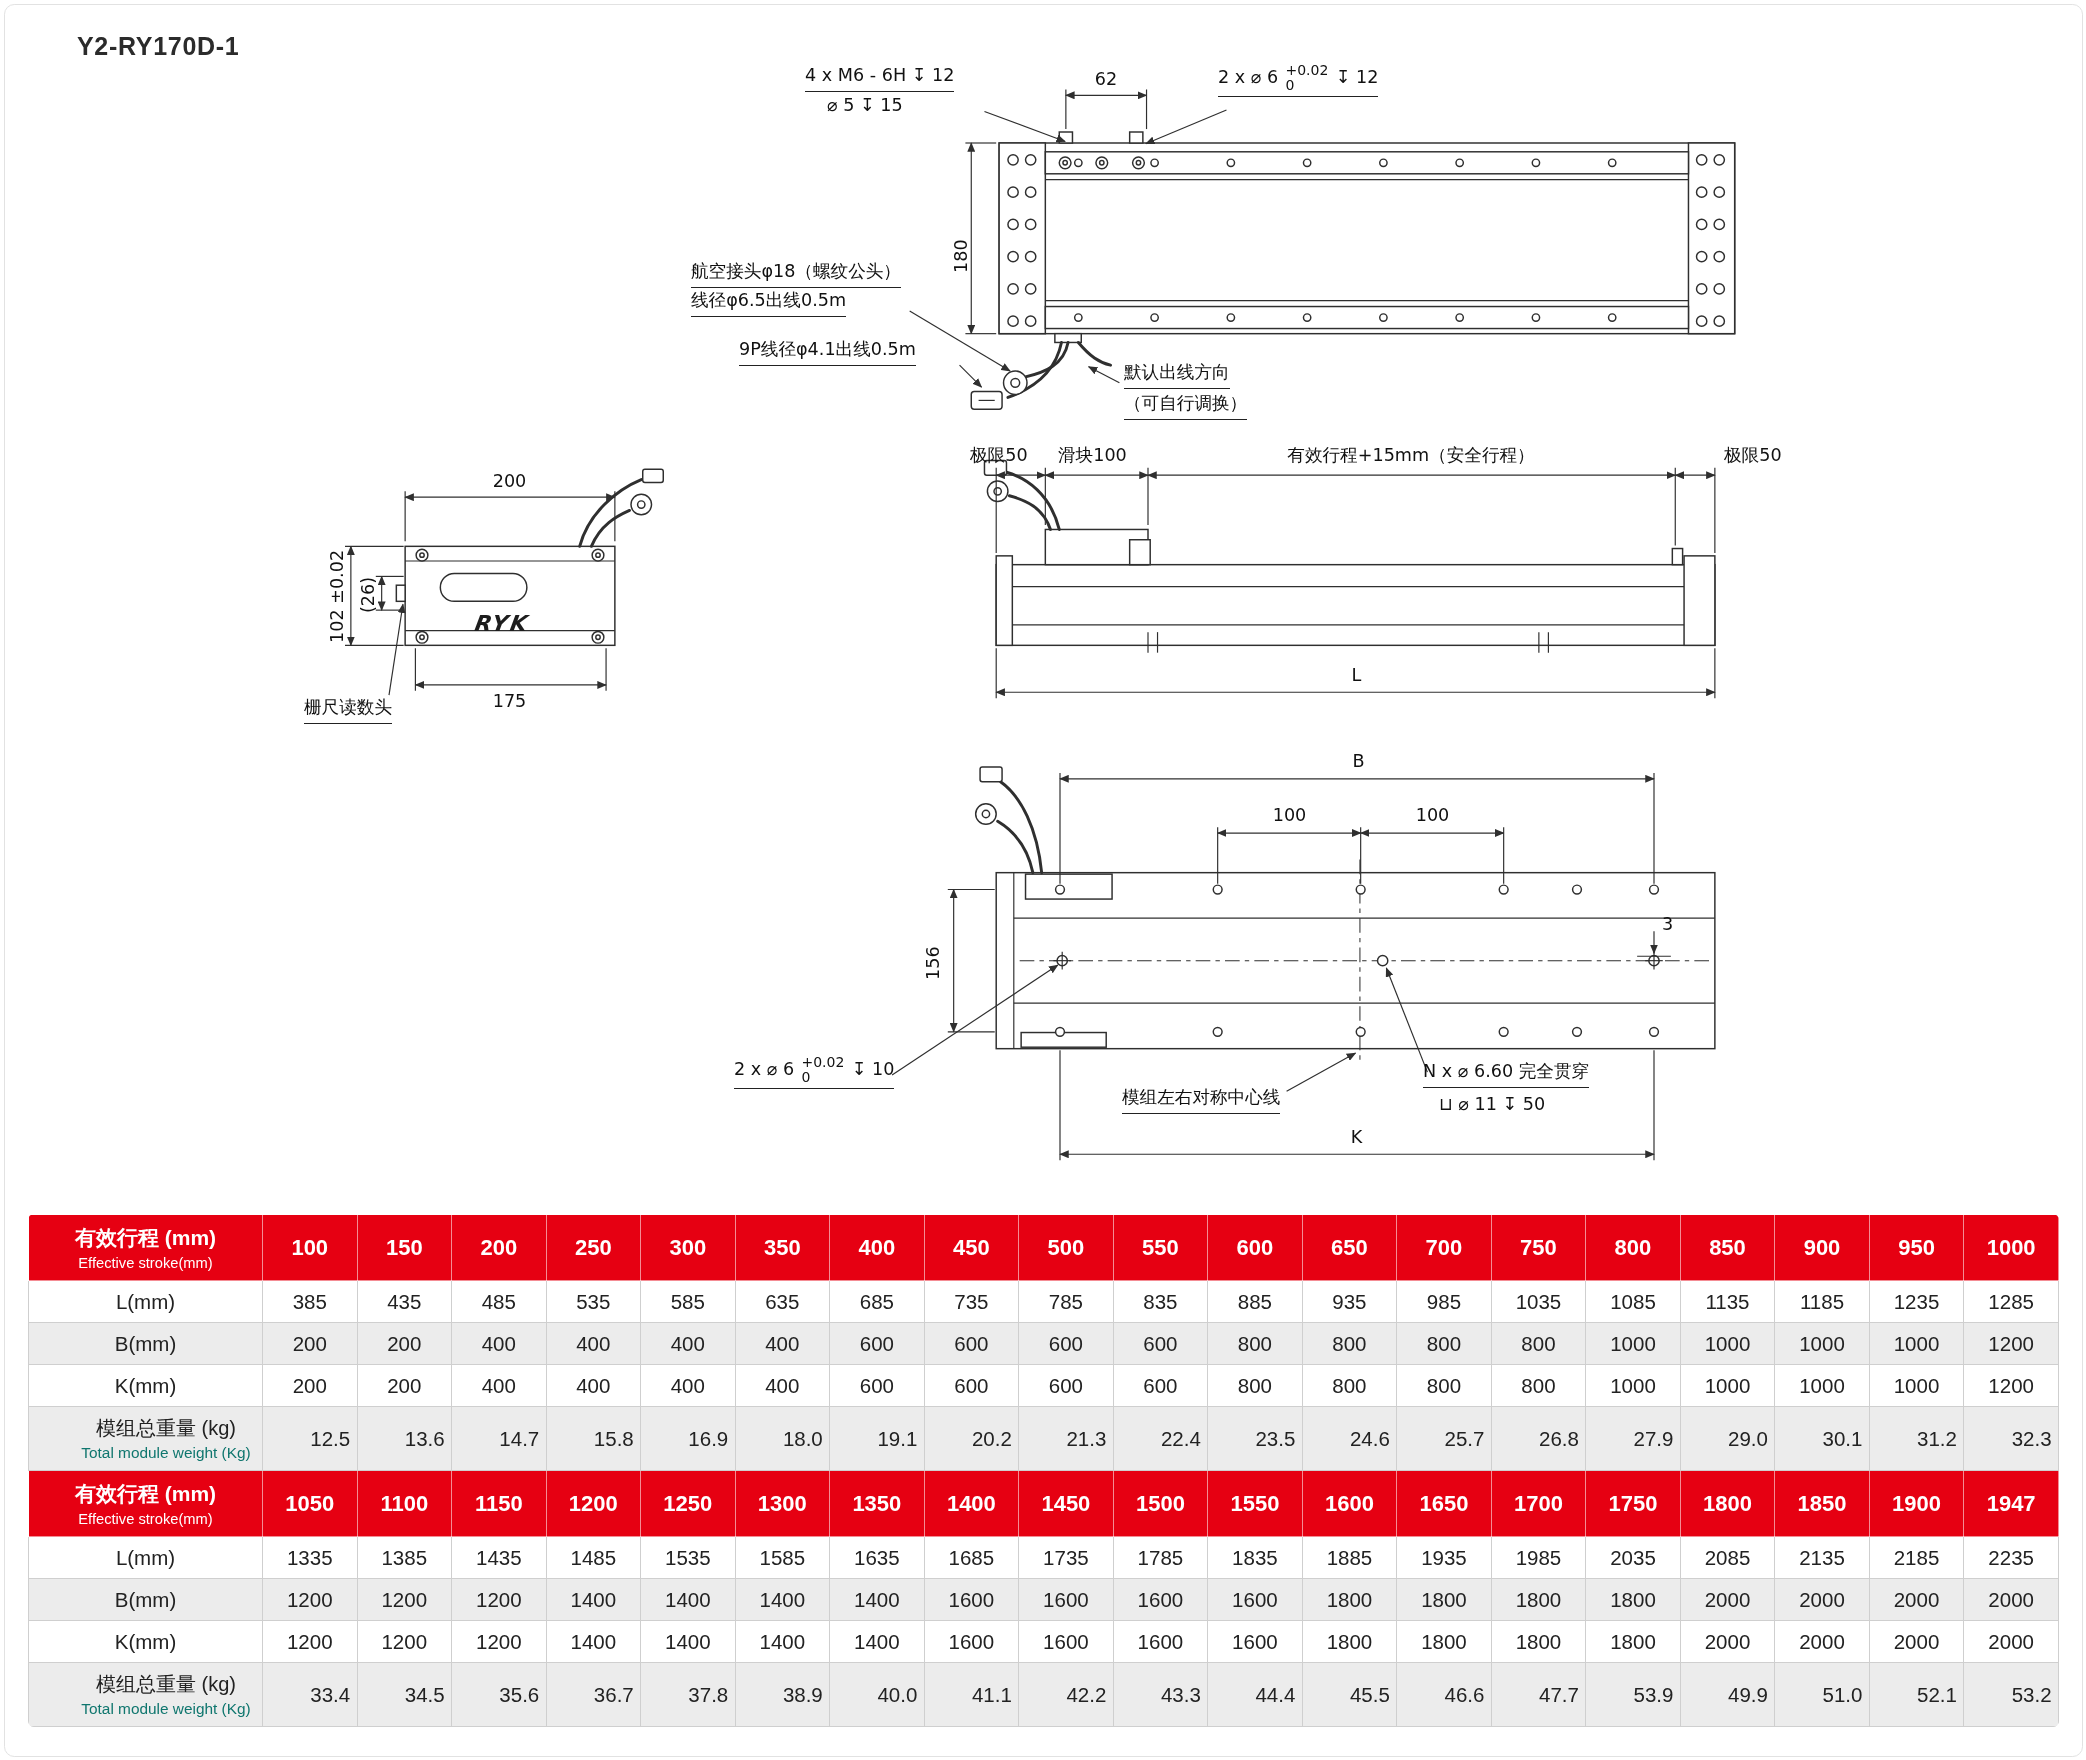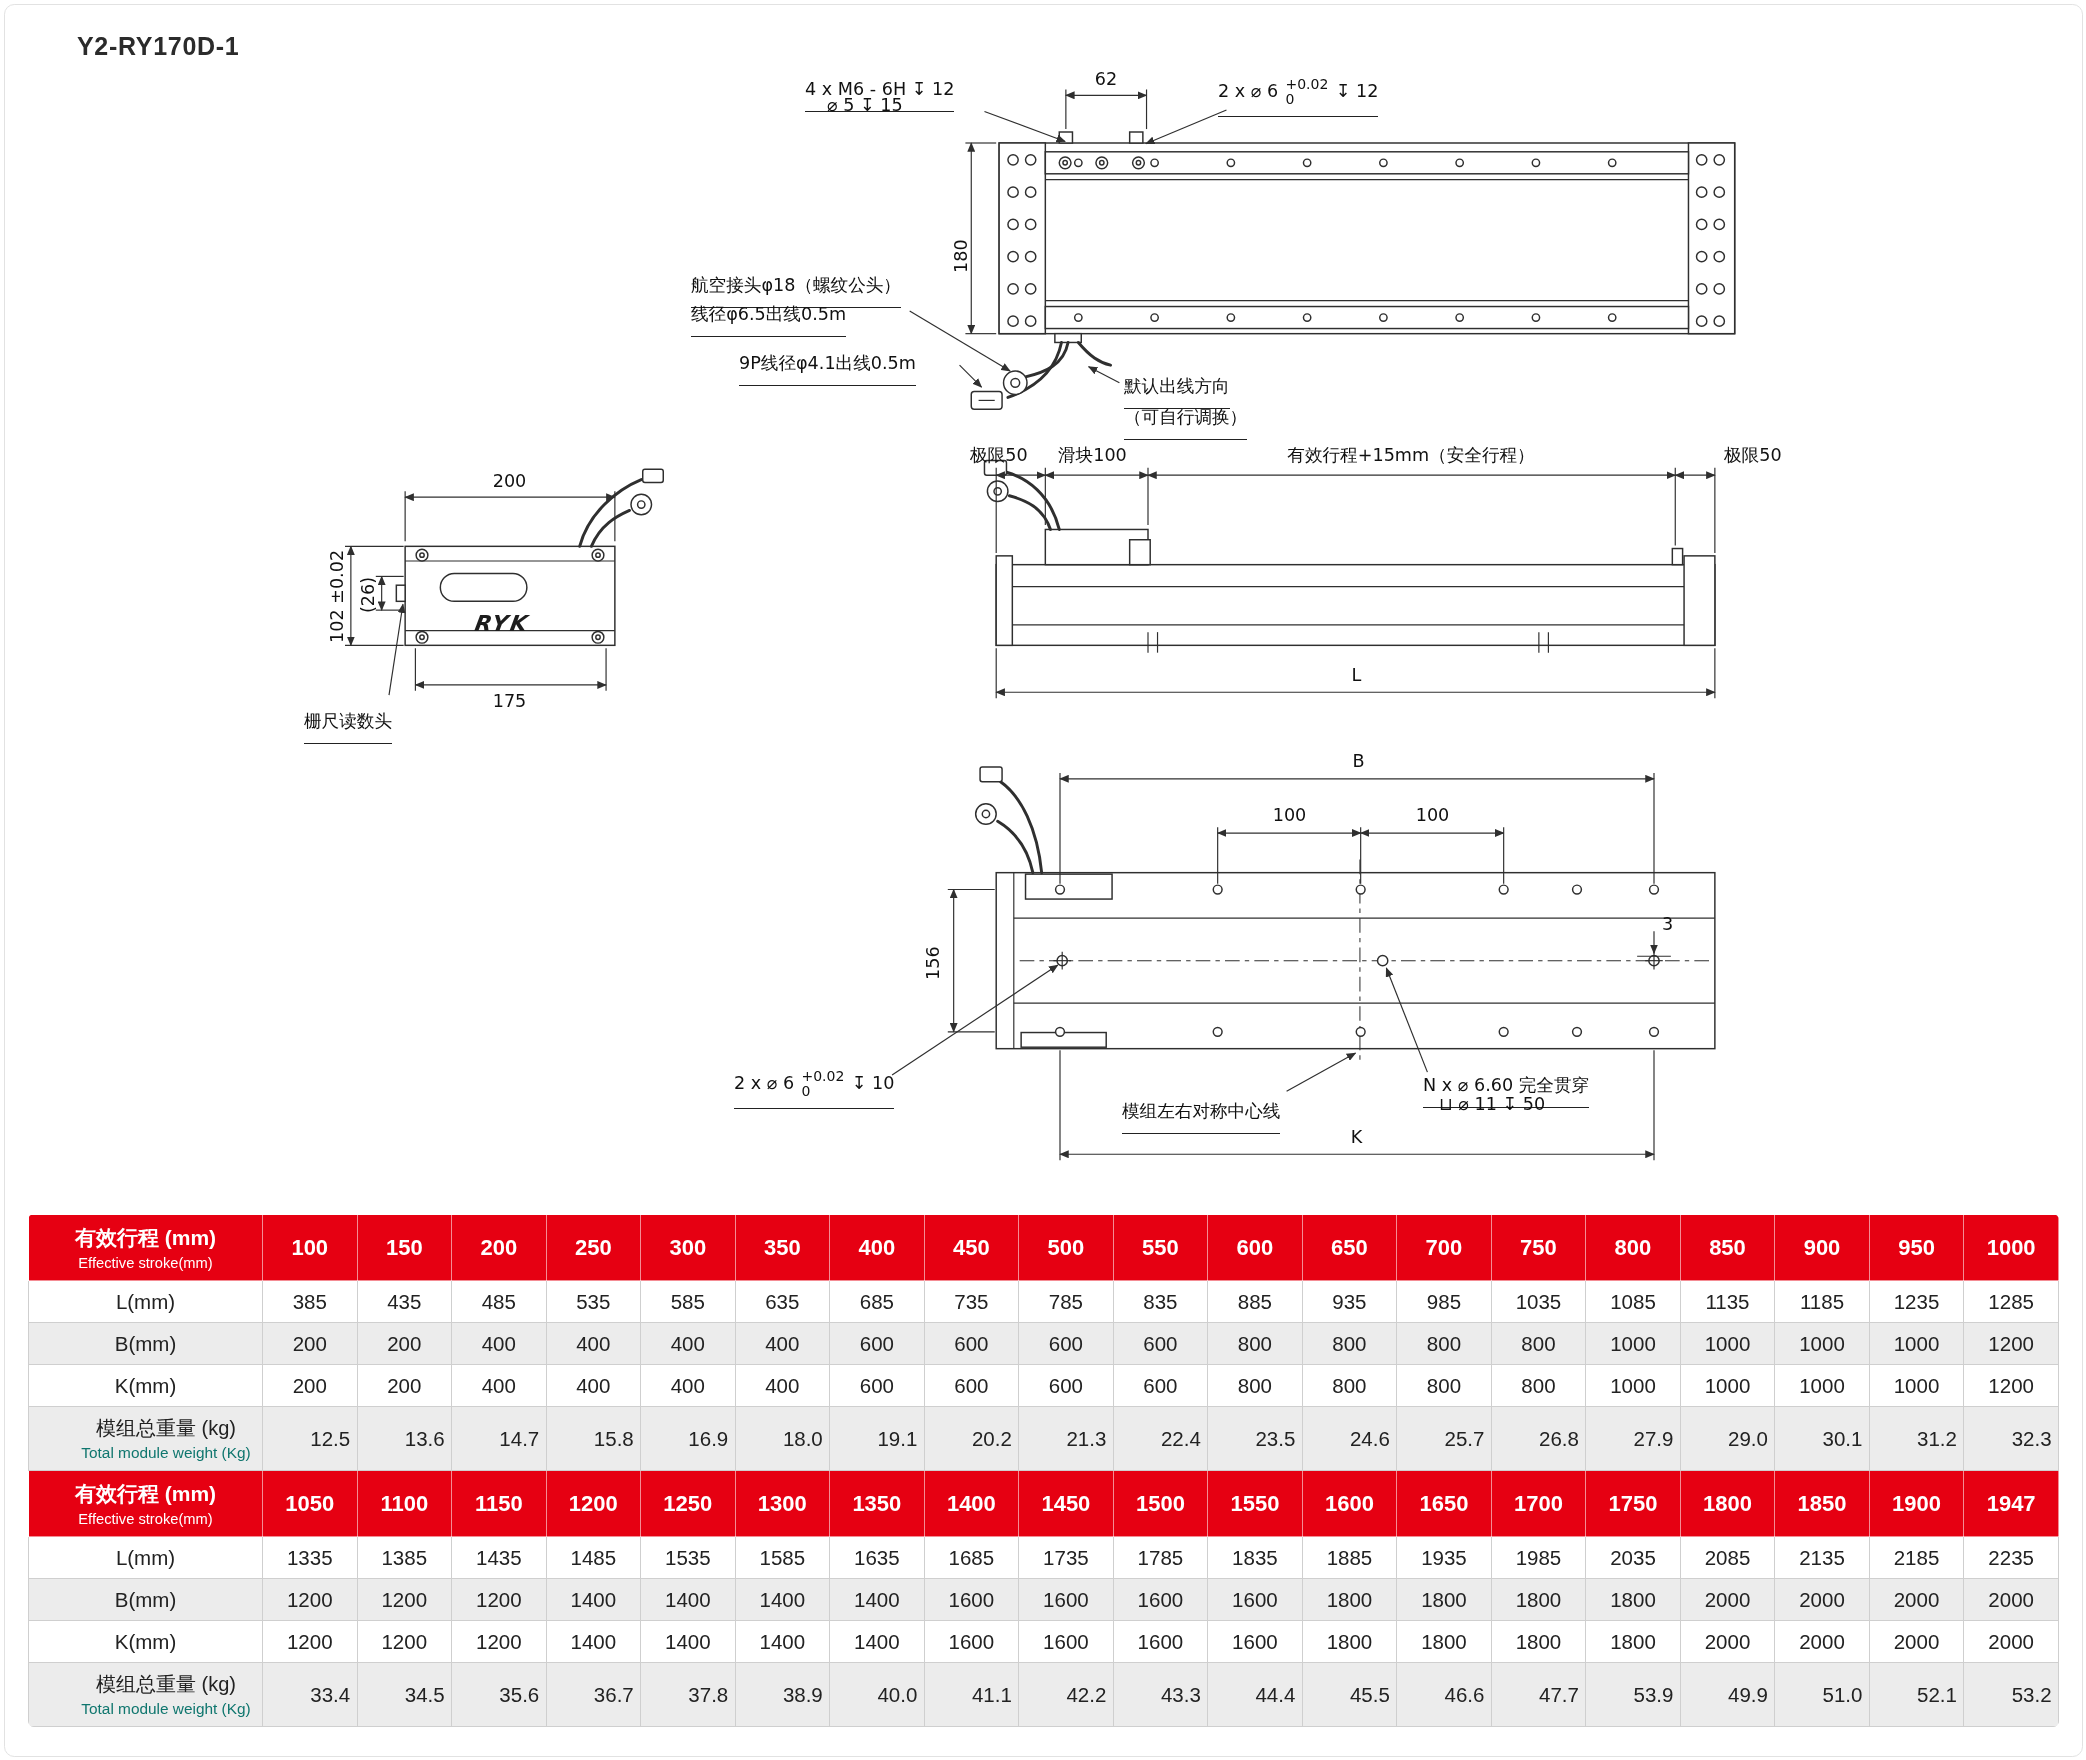--- a/index.html
+++ b/index.html
@@ -13,21 +13,21 @@
   
   .drawing-area { position:absolute; left:0; top:0; width:2087px; height:1232px; }
   .drawing-area svg { position:absolute; left:0; top:0; }
   .dw  { stroke:#2f2f2f; stroke-width:2; fill:none; }
   .dwf { stroke:#2f2f2f; stroke-width:2; fill:#ffffff; }
   .dim { stroke:#2f2f2f; stroke-width:1.6; fill:none; }
   .cl  { stroke:#2f2f2f; stroke-width:1.4; fill:none; stroke-dasharray:20 7 6 7; }
   .cable { stroke:#2f2f2f; stroke-width:4; fill:none; stroke-linecap:round; }
 
   .dl { position:absolute; font-family:"DejaVu Sans", sans-serif; font-size:17.6px; color:#111; white-space:nowrap; line-height:1.25; }
-  .dl.u { border-bottom:1.5px solid #222; padding-bottom:10px;margin-top:14px; }
+  .dl.u { border-bottom:1.5px solid #222; padding-bottom:4px; }
   .ctr { text-align:center; }
   .rot { transform:rotate(-90deg); transform-origin:left top; }
   .note-row { display:flex; align-items:center; gap:4.4px; }
   .frac { display:inline-flex; flex-direction:column; align-items:flex-start; font-size:14px; line-height:1.05; margin:0 2.9px; }
   .ryk { font-style:italic; font-weight:bold; font-size:22px; letter-spacing:2.2px; transform:skewX(-10deg); color:#1d1d1d; }
 
   
   :root { --red:#e60012; --rowalt:#ececec; }
   .table-wrap { position:absolute; left:28px; right:28px; top:1214px; border-radius:5.9px; overflow:hidden; }
   table { width:100%; border-collapse:collapse; table-layout:fixed; }

